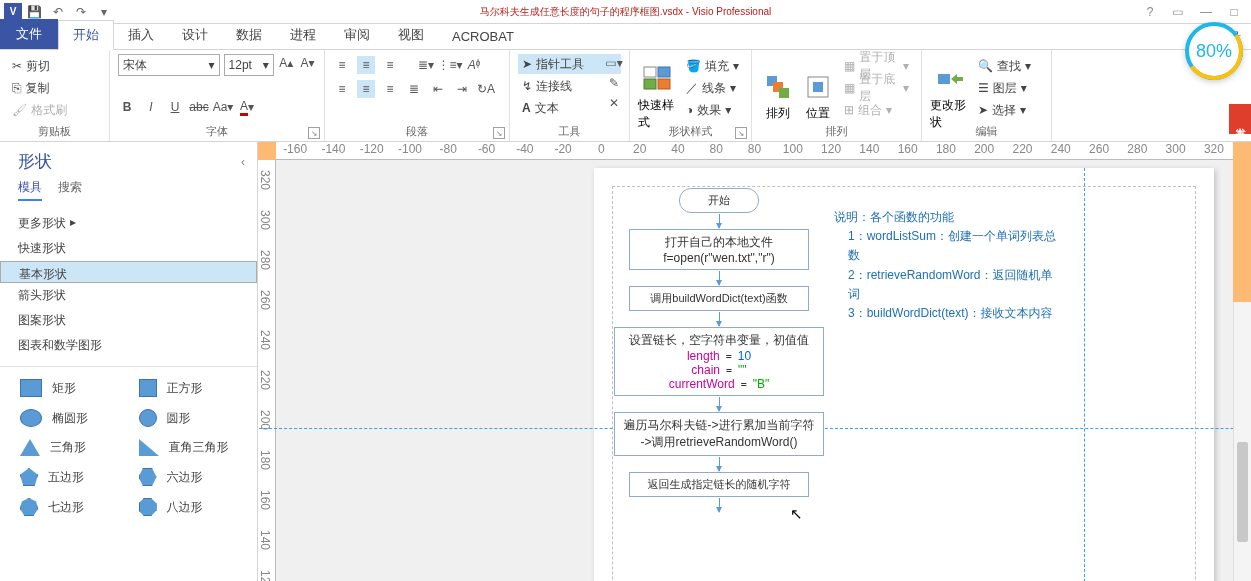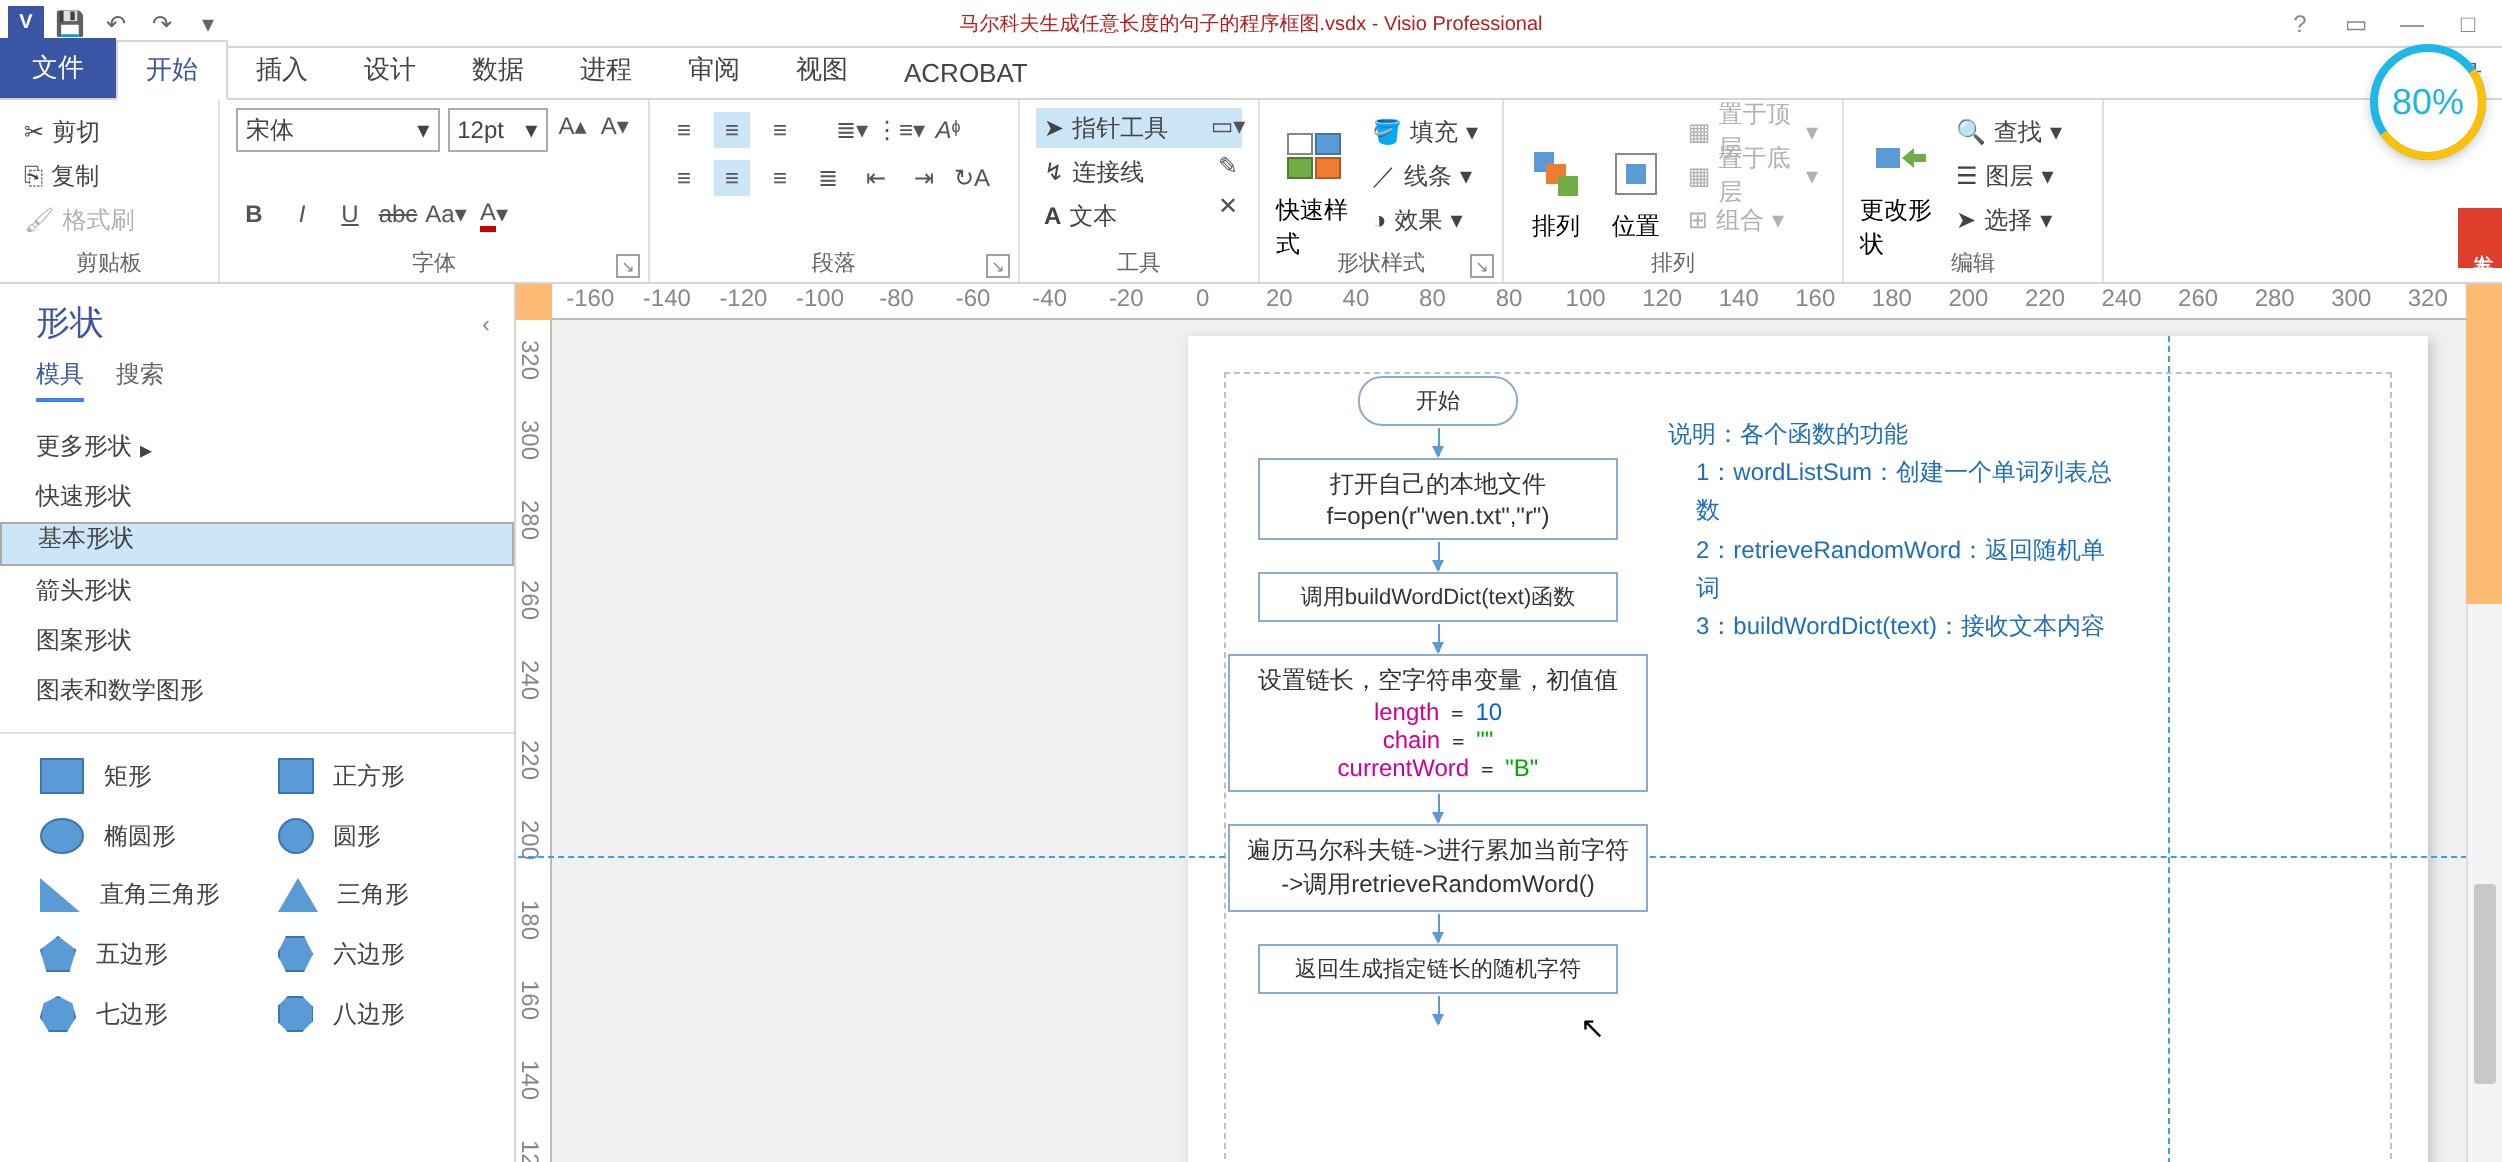--- a/index.html
+++ b/index.html
@@ -32,21 +32,21 @@
 .badge{position:absolute;right:8px;top:22px;width:58px;height:58px;border-radius:50%;border:4px solid #1fb6e8;display:flex;align-items:center;justify-content:center;color:#1fb6e8;font-size:18px;font-weight:normal;background:#fff;box-shadow:0 2px 6px rgba(0,0,0,.2)}
 .badge::before{content:"";position:absolute;inset:-4px;border-radius:50%;border:4px solid transparent;border-right-color:#ffc107;border-bottom-color:#ffc107;transform:rotate(10deg)}
 .red-tab{position:absolute;right:0;top:104px;width:22px;height:30px;background:#e03e2d;color:#fff;writing-mode:vertical-rl;display:flex;align-items:center;justify-content:center;font-size:11px}
 .main{display:flex;height:calc(581px - 142px)}
 .shapes-pane{width:258px;border-right:1px solid #d4d4d4;background:#fff;display:flex;flex-direction:column}
 .sp-title{padding:8px 12px 4px 18px;display:flex;justify-content:space-between;align-items:center}
 .sp-title h2{color:#3955a3;font-size:17px;font-weight:normal}
 .sp-tabs{display:flex;gap:16px;padding:2px 18px;color:#666}
 .sp-tabs .active{color:#3955a3;border-bottom:2px solid #3b82f6;padding-bottom:3px}
 .sp-list{padding:8px 0}
-.sp-item{padding:4px 18px;color:#444;display:flex;align-items:flex-end;gap:4px}
+.sp-item{padding:4px 18px;color:#444;display:flex;align-items:flex-start;gap:4px}
 .sp-item.sel{background:#cde6f7}
 .shape-grid{display:grid;grid-template-columns:1fr 1fr;padding:6px 10px;gap:0}
 .shape-cell{display:flex;align-items:center;gap:10px;padding:6px 10px;color:#444}
 .shp{width:22px;height:18px;background:#5b9bd5;border:1px solid #3b76b1}
 .shp.sq{width:18px}
 .shp.ell{border-radius:50%/50%}
 .shp.circ{width:18px;border-radius:50%}
 .shp.tri{background:none;border:none;width:0;height:0;border-left:10px solid transparent;border-right:10px solid transparent;border-bottom:17px solid #5b9bd5}
 .shp.rtri{background:none;border:none;width:0;height:0;border-bottom:17px solid #5b9bd5;border-right:20px solid transparent}
 .shp.pent{clip-path:polygon(50% 0,100% 38%,82% 100%,18% 100%,0 38%)}
@@ -327,26 +327,26 @@
         </div>
       <div class="shape-cell">
           <div class="shp ell"></div>
           <span>椭圆形</span>
         </div>
       <div class="shape-cell">
           <div class="shp circ"></div>
           <span>圆形</span>
         </div>
       <div class="shape-cell">
+          <div class="shp tri"></div>
+          <span>三角形</span>
+        </div>
+      <div class="shape-cell">
           <div class="shp rtri"></div>
           <span>直角三角形</span>
-        </div>
-      <div class="shape-cell">
-          <div class="shp tri"></div>
-          <span>三角形</span>
         </div>
       <div class="shape-cell">
           <div class="shp pent sq"></div>
           <span>五边形</span>
         </div>
       <div class="shape-cell">
           <div class="shp hex sq"></div>
           <span>六边形</span>
         </div>
       <div class="shape-cell">

